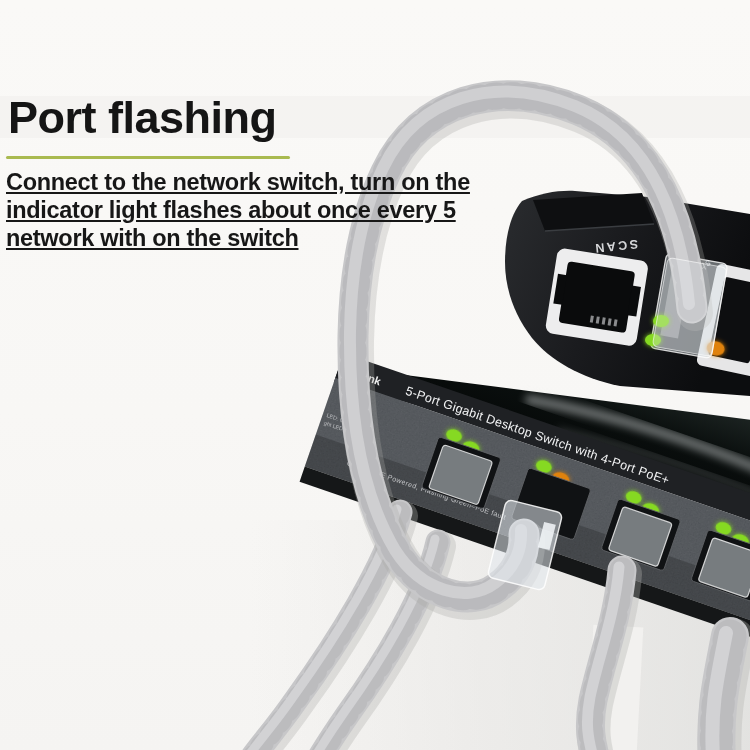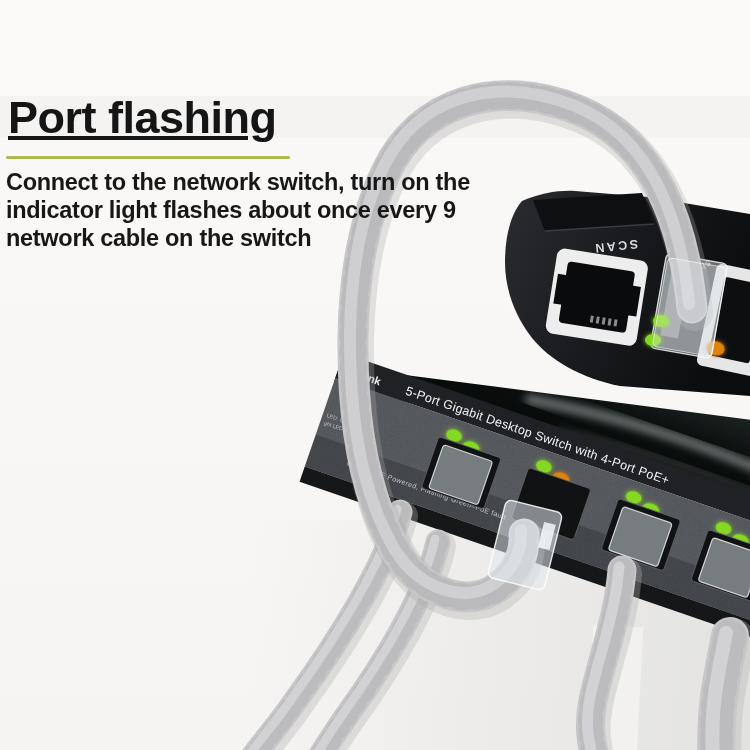--- a/index.html
+++ b/index.html
@@ -5,26 +5,26 @@
   html,body{margin:0;padding:0;background:#ffffff;}
   .stage{
     position:relative;width:750px;height:750px;overflow:hidden;
     background:linear-gradient(180deg,#faf9f7 0%,#f8f7f5 55%,#f5f4f2 100%);
     font-family:"Liberation Sans","DejaVu Sans",sans-serif;
   }
   .photo{position:absolute;inset:0;z-index:1;}
   .copy{position:absolute;left:0;top:92px;z-index:2;width:560px;}
   .title{
     margin:0 0 12px 8px;font-size:45px;line-height:1.15;font-weight:800;
-    color:#151515;letter-spacing:-0.5px;text-decoration:underline;
+    color:#151515;letter-spacing:-0.5px;
   }
   .rule{margin:12px 0 0 6px;width:284px;height:3px;border-radius:2px;}
   .para{margin:9px 0 0 6px;font-size:23.5px;line-height:28px;font-weight:700;
     color:#171717;letter-spacing:-0.3px;}
-  .para div{white-space:nowrap;}
+  .para div{white-space:nowrap;text-decoration:underline;}
   svg text{font-family:"Liberation Sans","DejaVu Sans",sans-serif;}
 </style>
 </head>
 <body>
 
 <div class="stage">
 
   <svg class="photo" viewBox="0 0 750 750">
     <defs>
       <linearGradient id="glossGrad" x1="0" y1="0" x2="0" y2="1">
@@ -207,18 +207,18 @@
     </g>
 
     <rect x="660" y="262" width="60" height="90" rx="5" fill="rgba(235,240,243,0.3)" stroke="rgba(255,255,255,0.6)" stroke-width="1" transform="rotate(10 690 305)"></rect>
   </svg>
 
   <div class="copy">
     <h1 class="title">Port flashing</h1>
     <div class="rule" style="background: rgb(169, 186, 80);"></div>
     <div class="para">
       <div>Connect to the network switch, turn on the</div>
-      <div>indicator light flashes about once every 9</div>
-      <div>network cable on the switch</div>
+      <div>indicator light flashes about once every 5</div>
+      <div>network with on the switch</div>
     </div>
   </div>
 
 </div>
 
 </body></html>

